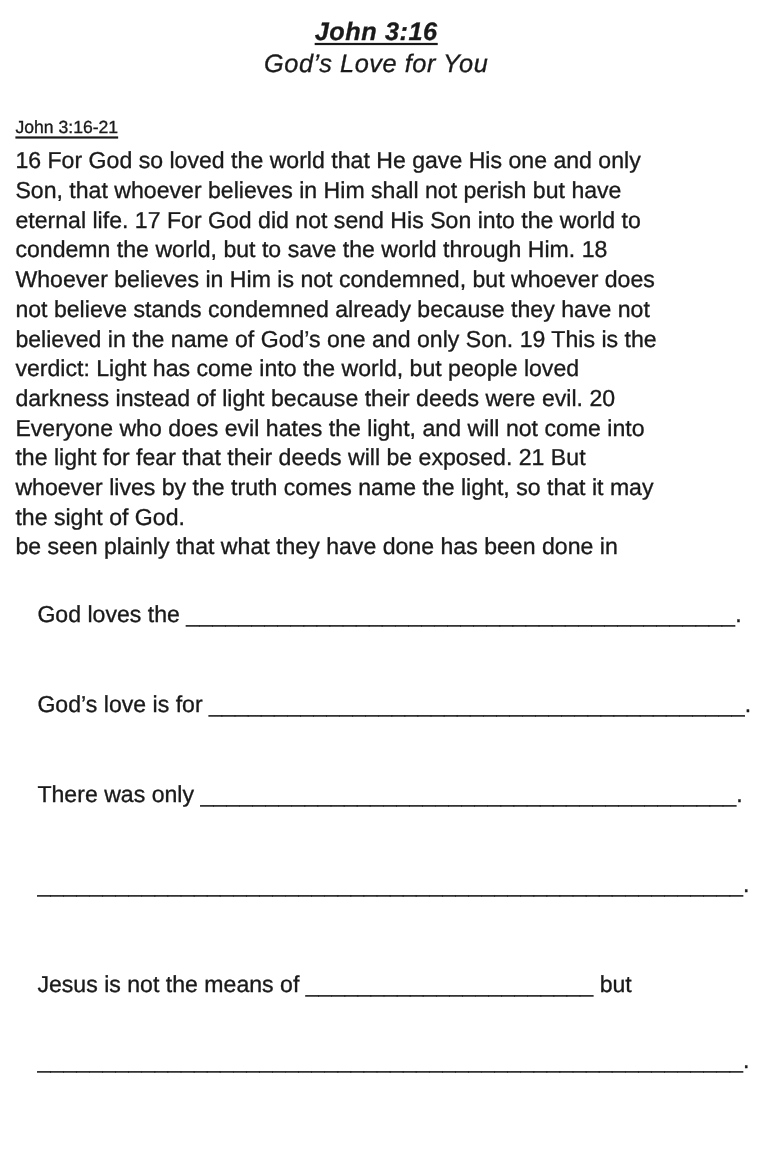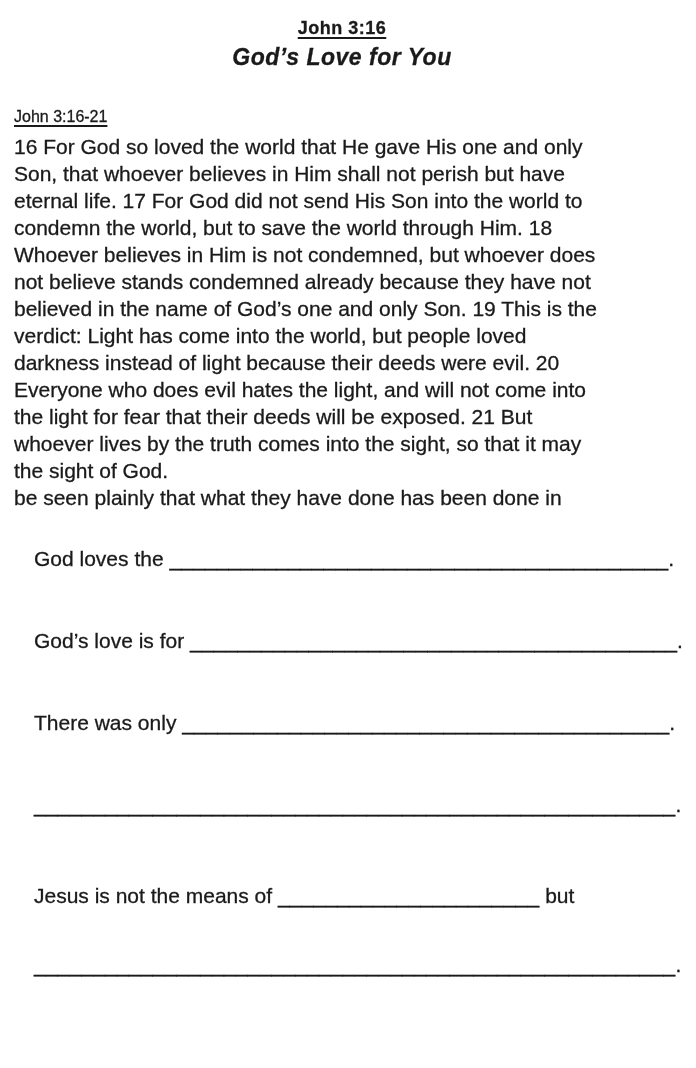--- a/index.html
+++ b/index.html
@@ -19,33 +19,34 @@
     width: 696px;
     height: 1068px;
     padding: 14px 26px 0 14px;
     -webkit-text-stroke: 0.3px #1a1a1a;
   }
   .header {
     text-align: center;
   }
   .title {
     display: inline-block;
-    font-size: 18px;
+    font-size: 23px;
     line-height: 29px;
     font-weight: 700;
     text-decoration: underline;
     text-decoration-thickness: 2px;
     text-underline-offset: 3px;
     letter-spacing: 0.5px;
+    font-style: italic;
   }
   .subtitle {
     display: inline-block;
     font-size: 23px;
     line-height: 29px;
-    font-weight: 700;
+    font-weight: 400;
     font-style: italic;
     letter-spacing: 0.5px;
   }
   .heading-row {
     margin-top: 31px;
   }
   .heading {
     display: inline-block;
     font-size: 16px;
     line-height: 27px;
@@ -94,21 +95,21 @@
       <div class="pline">Son, that whoever believes in Him shall not perish but have</div>
       <div class="pline">eternal life. 17 For God did not send His Son into the world to</div>
       <div class="pline">condemn the world, but to save the world through Him. 18</div>
       <div class="pline">Whoever believes in Him is not condemned, but whoever does</div>
       <div class="pline">not believe stands condemned already because they have not</div>
       <div class="pline">believed in the name of God’s one and only Son. 19 This is the</div>
       <div class="pline">verdict: Light has come into the world, but people loved</div>
       <div class="pline">darkness instead of light because their deeds were evil. 20</div>
       <div class="pline">Everyone who does evil hates the light, and will not come into</div>
       <div class="pline">the light for fear that their deeds will be exposed. 21 But</div>
-      <div class="pline">whoever lives by the truth comes into the sight, so that it may</div>
+      <div class="pline">whoever lives by the truth comes name the light, so that it may</div>
       <div class="pline">the sight of God.</div>
       <div class="pline">be seen plainly that what they have done has been done in</div>
     </div>
 
   <div class="questions" id="questions">
       <div class="question"><span class="q-prefix">God loves the </span><span class="q-blank">__________________________________________</span><span class="q-suffix">.</span></div>
       <div class="question"><span class="q-prefix">God’s love is for </span><span class="q-blank">_________________________________________</span><span class="q-suffix">.</span></div>
       <div class="question"><span class="q-prefix">There was only </span><span class="q-blank">_________________________________________</span><span class="q-suffix">.</span></div>
       <div class="question"><span class="q-prefix"></span><span class="q-blank">______________________________________________________</span><span class="q-suffix">.</span></div>
       <div class="question"><span class="q-prefix">Jesus is not the means of </span><span class="q-blank">______________________</span><span class="q-suffix"> but</span></div>

